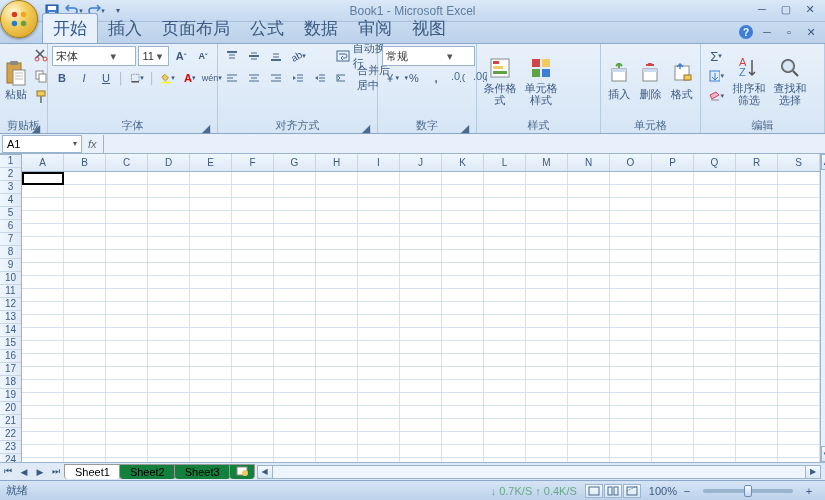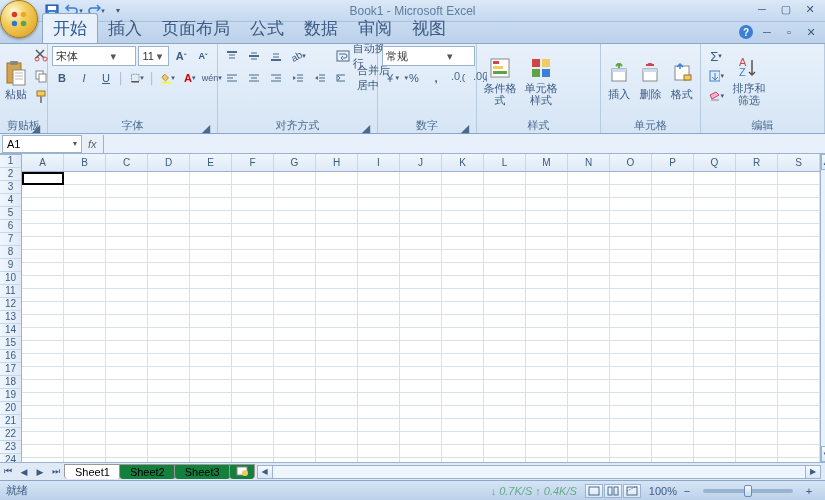--- a/index.html
+++ b/index.html
@@ -436,20 +436,31 @@
           <div class="icon">
             <svg width="22" height="22">
               <text x="1" y="9" font-size="9" fill="#d04646">A</text>
               <text x="1" y="19" font-size="9" fill="#3d7fd6">Z</text>
               <path d="M14 3 L14 18 M11 15 L14 18 L17 15" stroke="#555" fill="none" stroke-width="1.5"></path>
             </svg>
           </div>
           <span style="white-space:pre;line-height:1.1">排序和
 筛选</span>
         </div>
+      <div class="bigbtn" style="width:38px">
+          <div class="icon">
+            <svg width="22" height="22">
+              <circle cx="9" cy="9" r="6" fill="none" stroke="#555" stroke-width="2"></circle>
+              <line x1="14" y1="14" x2="19" y2="19" stroke="#555" stroke-width="2"></line>
+              <circle cx="9" cy="9" r="6" fill="#c8dbf0" fill-opacity="0.4"></circle>
+            </svg>
+          </div>
+          <span style="white-space:pre;line-height:1.1">查找和
+选择</span>
+        </div>
     </div>
     <div class="rg-label">
         <span>编辑</span>
       </div>
   </div>
 </div>
 
 <div class="fmbar">
   <div class="namebox">
       <span>A1</span>
@@ -1021,21 +1032,21 @@
   <div class="hscroll">
     <div class="scroll-btn" style="width:16px;height:14px">◀</div>
     <div style="flex:1;height:14px;background:#eef5fc;border:1px solid #9ab4d0;border-left:none;border-right:none"></div>
     <div class="scroll-btn" style="width:16px;height:14px">▶</div>
   </div>
 </div>
 
 <div class="statusbar">
   <span>就绪</span>
   <div class="status-spacer"></div>
-  <span style="color:#6a8;font-style:italic;">↓ 0.7K/S ↑ 0.4K/S</span>
+  <span style="color:#6a8;">↓ 0.7K/S ↑ 0.4K/S</span>
   <div class="viewbtns">
     <div class="viewbtn">
         <svg width="12" height="10">
           <rect x="1" y="1" width="10" height="8" fill="none" stroke="#4a6a8e"></rect>
         </svg>
       </div>
     <div class="viewbtn">
         <svg width="12" height="10">
           <rect x="1" y="1" width="4" height="8" fill="none" stroke="#4a6a8e"></rect>
           <rect x="7" y="1" width="4" height="8" fill="none" stroke="#4a6a8e"></rect>

